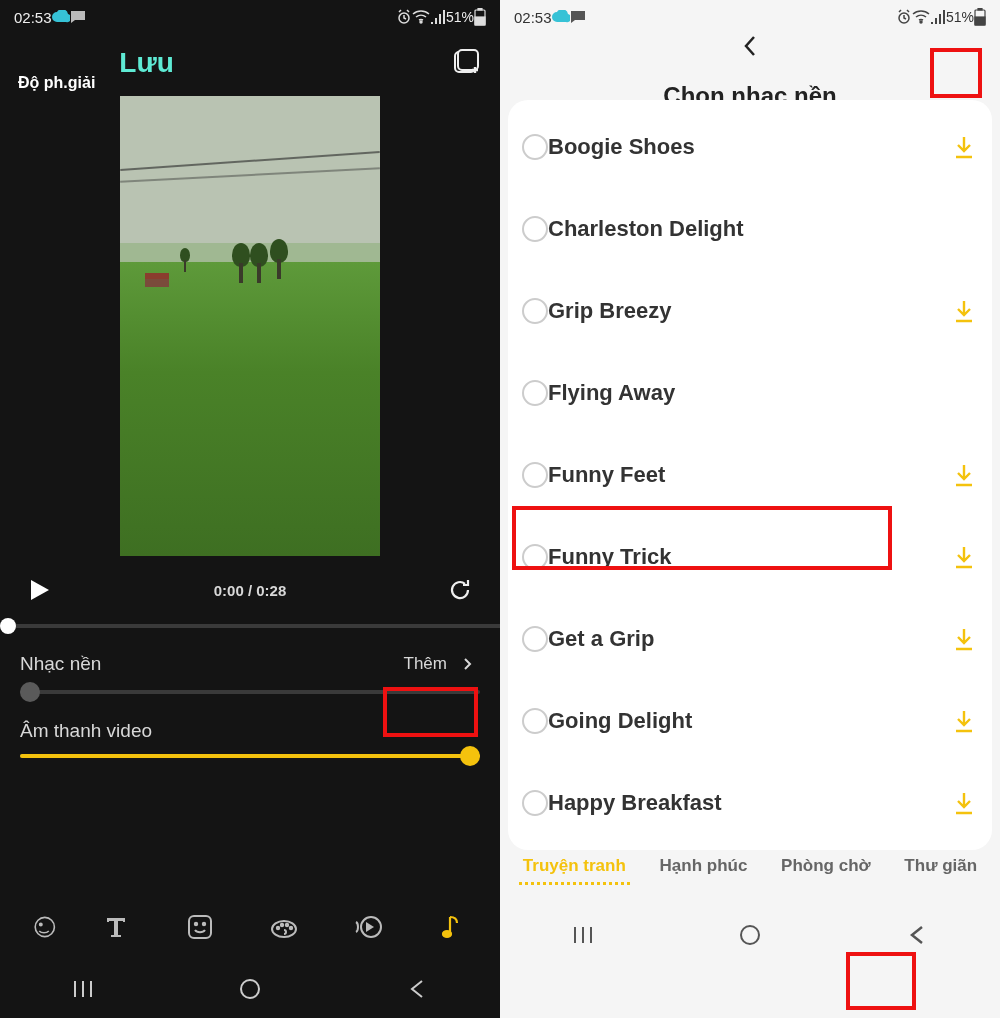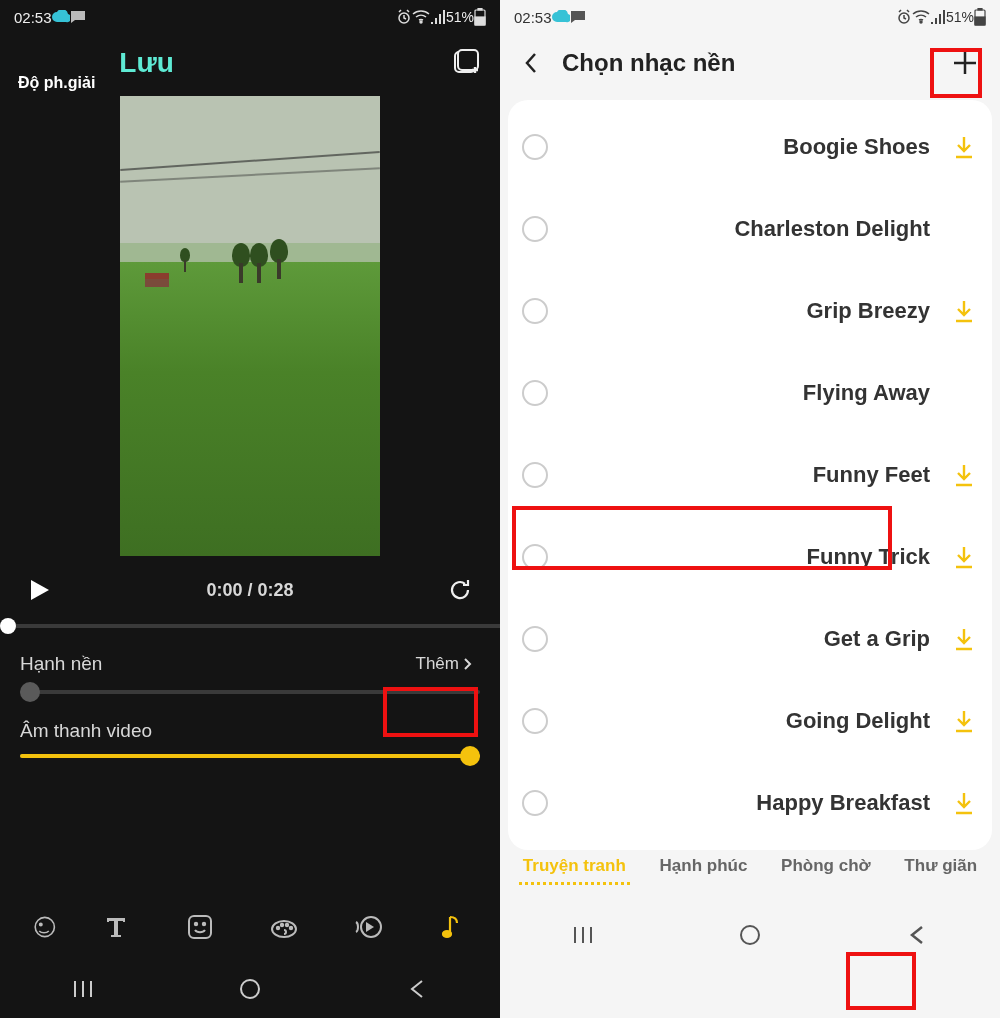--- a/index.html
+++ b/index.html
@@ -43,57 +43,57 @@
   .tree .crown{position:absolute;top:0;left:0;width:18px;height:24px;background:#2f4f1f;border-radius:50% 50% 45% 45%;}
   .t1{left:112px;} .t2{left:130px;} .t3{left:150px;top:31%;} .t4{left:60px;top:33%;width:10px;height:24px;}
   .t4 .trunk{left:4px;width:2px;height:12px;} .t4 .crown{width:10px;height:14px;}
   .hut{position:absolute;top:38.5%;left:25px;width:24px;height:14px;background:#7a4b3b;border-top:6px solid #8a3d2e;}
   .wire{position:absolute;top:14%;left:0;right:0;height:2px;background:rgba(40,40,40,.6);transform:rotate(-4deg);}
   .wire2{top:17%;transform:rotate(-3deg);background:rgba(40,40,40,.4);}
 
   
   .playback { display:flex; align-items:center; padding: 10px 20px 0; gap: 10px; }
   .playbtn { width:40px;height:40px;display:flex;align-items:center;justify-content:center;}
-  .timecode { flex:1;text-align:center;font-family:sans-serif;font-size:18px;color:#d8d8d8;font-weight:600;}
+  .timecode { flex:1;text-align:center;font-family:sans-serif;font-size:15px;color:#d8d8d8;font-weight:600;}
   .timeline { height:4px;background:#3a3a3a;margin:14px 0 0;position:relative;}
   .timeline .knob{position:absolute;left:0;top:-6px;width:16px;height:16px;border-radius:50%;background:#fff;}
 
   
   .audio-sec { padding: 22px 20px 4px; }
   .audio-row { display:flex; align-items:center; justify-content:space-between; margin-bottom:12px;}
   .audio-label { font-size:19px; color:#d8d8d8; font-family:sans-serif; }
-  .more-btn { font-size:17px; color:#d8d8d8; font-family:sans-serif; padding:4px 8px; display:flex;align-items:center;gap:4px;}
+  .more-btn { font-size:17px; color:#d8d8d8; font-family:sans-serif; padding:4px 8px; display:flex;align-items:center;gap:16px;}
   .slider { height:4px; position:relative; border-radius:2px;}
   .slider .track{position:absolute;top:0;left:0;right:0;height:4px;background:#3a3a3a;border-radius:2px;}
   .slider .fill{position:absolute;top:0;left:0;height:4px;background:#f4c20d;border-radius:2px;}
   .slider .thumb{position:absolute;top:-8px;width:20px;height:20px;border-radius:50%;background:#f4c20d;}
   .slider.bg .fill{width:0;} .slider.bg .thumb{left:0;background:#5a5a5a;}
   .slider.video .fill{width:100%;} .slider.video .thumb{right:0;}
 
   
   .toolstrip { margin-top:auto; display:flex; align-items:center; justify-content:space-around; height:66px; padding:0 6px;}
   .tool { width:48px;height:40px;display:flex;align-items:center;justify-content:center;color:#ccc;}
   .tool.active{color:#f4c20d;}
   .toolstrip .facehalf{width:32px;overflow:hidden;}
 
   
   .navbar { height:58px;display:flex;align-items:center;justify-content:space-around;}
   .navbar.dark{color:#ddd;}
   .navbar.light{color:#555;}
   .navbtn{width:60px;height:40px;display:flex;align-items:center;justify-content:center;}
 
   
-  .rheader { height:58px;display:flex;align-items:center;padding:0 16px;gap:16px;}
+  .rheader { height:58px;display:flex;align-items:center;padding:0 16px;gap:24px;flex-direction:column;}
   .backarr{width:30px;height:30px;display:flex;align-items:center;justify-content:center;}
   .rtitle{font-size:24px;font-weight:700;}
   .addbtn{margin-left:auto;width:38px;height:38px;display:flex;align-items:center;justify-content:center;}
 
   
   .songcard{ background:#fff;border-radius:20px;margin:8px 8px 0;padding:6px 14px;}
-  .songrow{ display:flex;align-items:center;height:82px;gap:20px;text-align:right;}
+  .songrow{ display:flex;align-items:center;height:82px;}
   .radio{ width:26px;height:26px;border:2px solid #ccc;border-radius:50%;flex:0 0 26px;}
   .songname{ flex:1;font-size:22px;font-weight:600;color:#333;}
   .dl{ width:28px;height:28px;display:flex;align-items:center;justify-content:center;}
 
   
   .rtabs{ display:flex;align-items:flex-start;justify-content:space-around;height:56px;padding:0 6px;font-size:17px;font-family:sans-serif;font-weight:600;}
   .rtab{color:#666;padding:6px 4px;}
   .rtab.active{color:#f4c20d;border-bottom:3px dotted #f4c20d;}
 
   
@@ -197,21 +197,21 @@
           <path d="M21 13a8 8 0 1 1-3-6.2M21 3v5h-5"></path>
         </svg>
     </span>
   </div>
   <div class="timeline">
       <div class="knob"></div>
     </div>
 
   <div class="audio-sec">
     <div class="audio-row">
-      <span class="audio-label">Hạnh nền</span>
+      <span class="audio-label">Nhạc nền</span>
       <span class="more-btn">
         <span>Thêm</span>
         <svg width="9" height="14" viewBox="0 0 9 14">
             <path fill="none" stroke="#d8d8d8" stroke-width="2" d="M2 2l5 5-5 5"></path>
           </svg>
       </span>
     </div>
     <div class="slider bg">
       <div class="track"></div>
         <div class="fill"></div>

